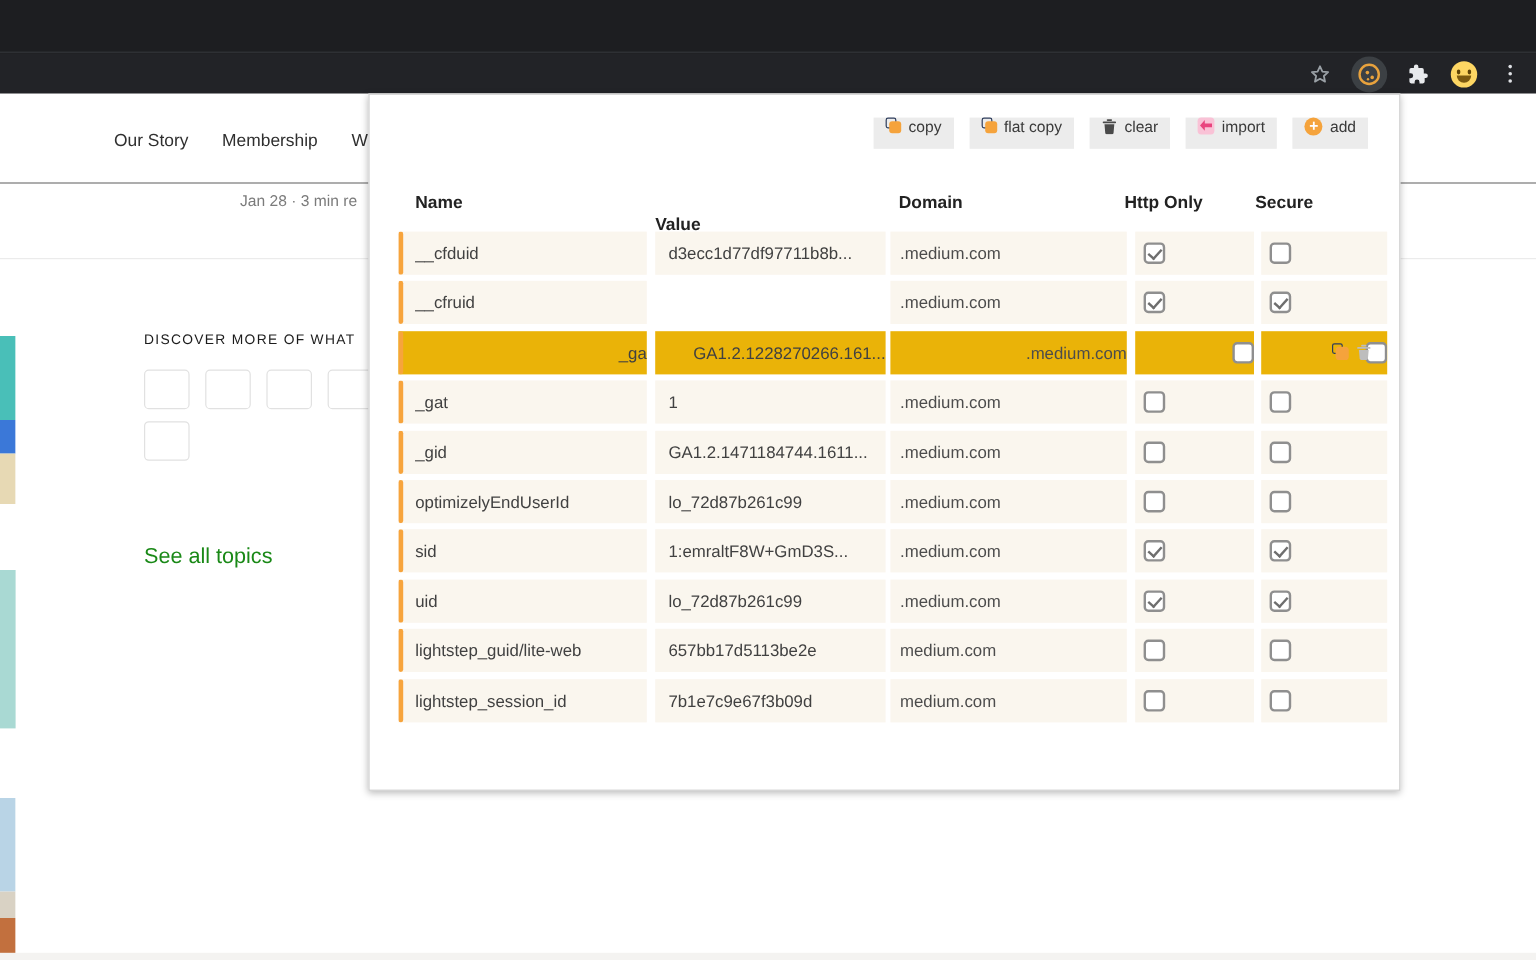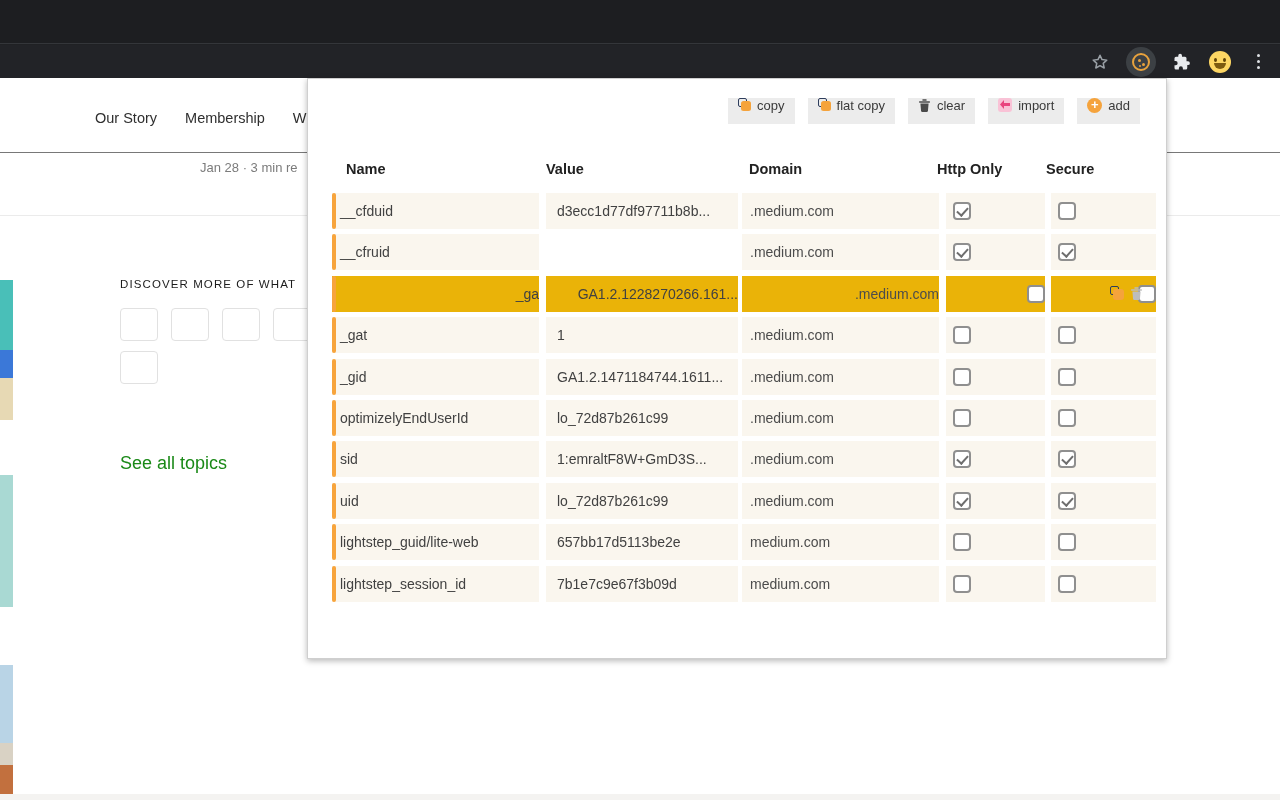--- a/index.html
+++ b/index.html
@@ -61,27 +61,27 @@
   .ico-copy { position:relative; width:13px; height:13px; }
   .ico-copy .back { position:absolute; left:0; top:0; width:9px; height:9px; border:1.5px solid #2e3d5c; border-radius:2px; background:transparent; }
   .ico-copy .front { position:absolute; right:0; bottom:0; width:10px; height:10px; background:#f5a33c; border-radius:2.5px; }
   .ico-trash { width:13px; height:14px; }
   .ico-import { position:relative; width:14px; height:14px; background:#f9c2d6; border-radius:3px; }
   .ico-import svg { position:absolute; left:1px; top:2px; }
   .ico-add { width:15px; height:15px; border-radius:50%; background:#f5a33c; color:#fff; font-size:13px; line-height:14px; text-align:center; font-weight:700; }
 
   .cols { position:absolute; top:82px; left:0; width:100%; height:20px; font-size:14.5px; font-weight:600; color:#222; }
   .cols span { position:absolute; top:0; }
-  .col-name { left:38px; } .col-value { left:238px; } .col-domain { left:441px; } .col-http { left:629px; } .col-secure { left:738px; }
+  .col-name { left:38px; } .col-value { left:238px;margin-top:19px; } .col-domain { left:441px; } .col-http { left:629px; } .col-secure { left:738px; }
 
   .rows { position:absolute; top:114px; left:0; width:100%; display:flex; flex-direction:column; gap:5.4px; }
   .crow { position:relative; height:36px; }
   .cell { position:absolute; top:0; height:36px; background:#faf6ee; display:flex; align-items:center; font-size:14px; color:#414141; overflow:hidden; white-space:nowrap; }
   .crow.highlighted .cell { background:#eab308;justify-content:flex-end; }
-  .cell-name   { left:24px;  width:207px; padding-left:8px; }
+  .cell-name   { left:24px;  width:207px; padding-left:14px; }
   .cell-value  { left:238px; width:192px; padding-left:11px; }
   .cell-domain { left:434px; width:197px; padding-left:8px; color:#4c4c4c; }
   .cell-http   { left:638px; width:99px; }
   .cell-secure { left:743px; width:105px; }
   .bar { position:absolute; left:0; top:0; bottom:0; width:4px; border-radius:3px; background:#f7a43c; }
   .checkbox { width:18px; height:18px; margin-left:7px; border:2px solid #8f8f8f; border-radius:4px; background:#fff; position:relative; cursor:pointer; }
   .checkbox.checked::after { content:""; position:absolute; left:4px; top:1px; width:5px; height:9px;
         border-right:2px solid #6e6e6e; border-bottom:2px solid #6e6e6e; transform:rotate(42deg); }
   .row-actions { position:absolute; left:59px; top:10px; display:none; align-items:center; gap:6px; }
   .crow.highlighted .row-actions { display:flex; }

